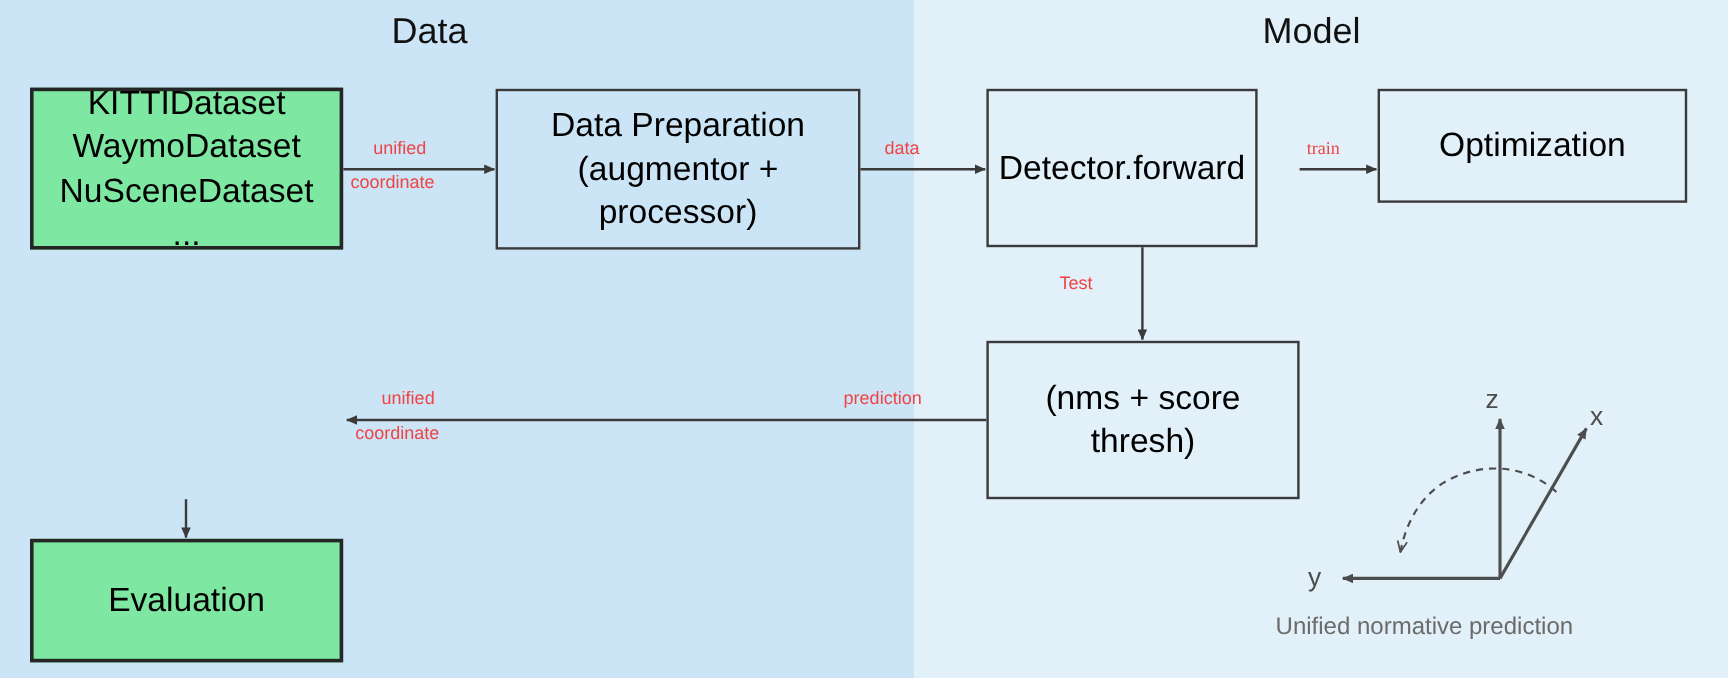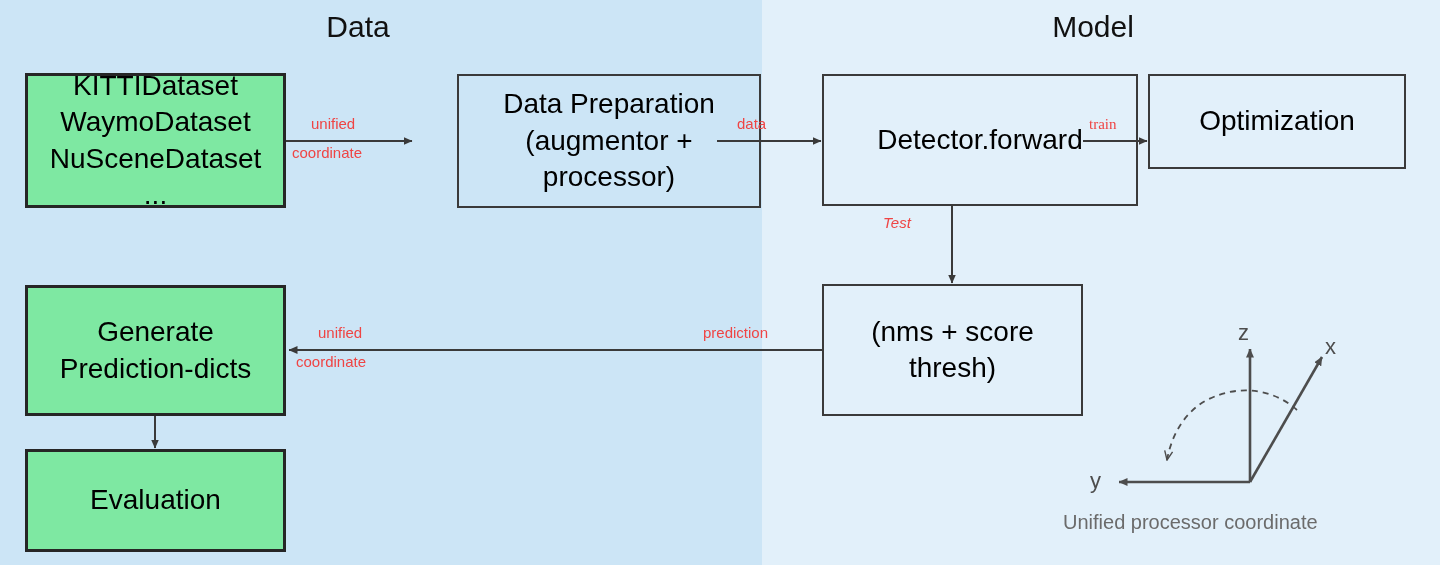--- a/index.html
+++ b/index.html
@@ -84,70 +84,64 @@
 
   <div class="node node-green" style="left:25px;top:73px;width:261px;height:135px;">
     <div class="lines">
       <div>KITTIDataset</div>
       <div>WaymoDataset</div>
       <div>NuSceneDataset</div>
       <div>...</div>
     </div>
   </div>
 
-  <div class="node node-plain" style="left:413px;top:74px;width:304px;height:134px;margin-left:44px;">
+  <div class="node node-plain" style="left:413px;top:74px;width:304px;height:134px;">
     <div class="lines">
       <div>Data Preparation</div>
       <div>(augmentor + processor)</div>
     </div>
   </div>
 
-  <div class="node node-plain" style="left:822px;top:74px;width:316px;height:132px;">
+  <div class="node node-plain" style="left:822px;top:74px;width:226px;height:132px;">
     <div class="lines">
       <div>Detector.forward</div>
     </div>
   </div>
 
   <div class="node node-plain" style="left:1148px;top:74px;width:258px;height:95px;">
     <div class="lines">
       <div>Optimization</div>
     </div>
   </div>
 
   <div class="node node-plain" style="left:822px;top:284px;width:261px;height:132px;">
     <div class="lines">
       <div>(nms + score thresh)</div>
     </div>
   </div>
 
-  <div class="node node-green" style="left:25px;top:285px;width:261px;height:131px;">
-    <div class="lines">
-      <div>Generate</div>
-      <div>Prediction-dicts</div>
-    </div>
-  </div>
 
   <div class="node node-green" style="left:25px;top:449px;width:261px;height:103px;">
     <div class="lines">
       <div>Evaluation</div>
     </div>
   </div>
 
   <div class="edge-label" style="left:311px;top:116px;">unified</div>
   <div class="edge-label" style="left:292px;top:145px;">coordinate</div>
 
   <div class="edge-label" style="left:737px;top:116px;">data</div>
 
   <div class="edge-label" style="left:1089px;top:116px;font-family:Liberation Serif, serif;">train</div>
 
-  <div class="edge-label" style="left:883px;top:215px;font-style:italic;">Test</div>
+  <div class="edge-label" style="left:883px;top:229px;">Test</div>
 
   <div class="edge-label" style="left:703px;top:325px;">prediction</div>
 
   <div class="edge-label" style="left:318px;top:325px;">unified</div>
   <div class="edge-label" style="left:296px;top:354px;">coordinate</div>
 
   <div class="axis-label" style="left:1238px;top:320px;">z</div>
   <div class="axis-label" style="left:1325px;top:334px;">x</div>
   <div class="axis-label" style="left:1090px;top:468px;">y</div>
-  <div class="coord-caption" style="left:1063px;top:511px;">Unified processor coordinate</div>
+  <div class="coord-caption" style="left:1063px;top:511px;">Unified normative prediction</div>
 
 </div>
 
 </body></html>

